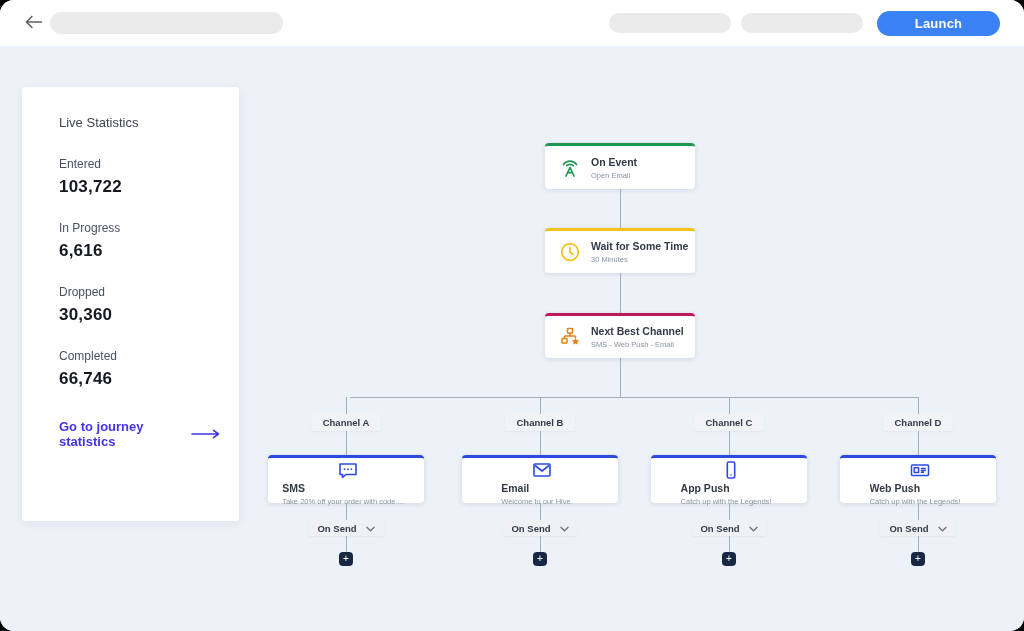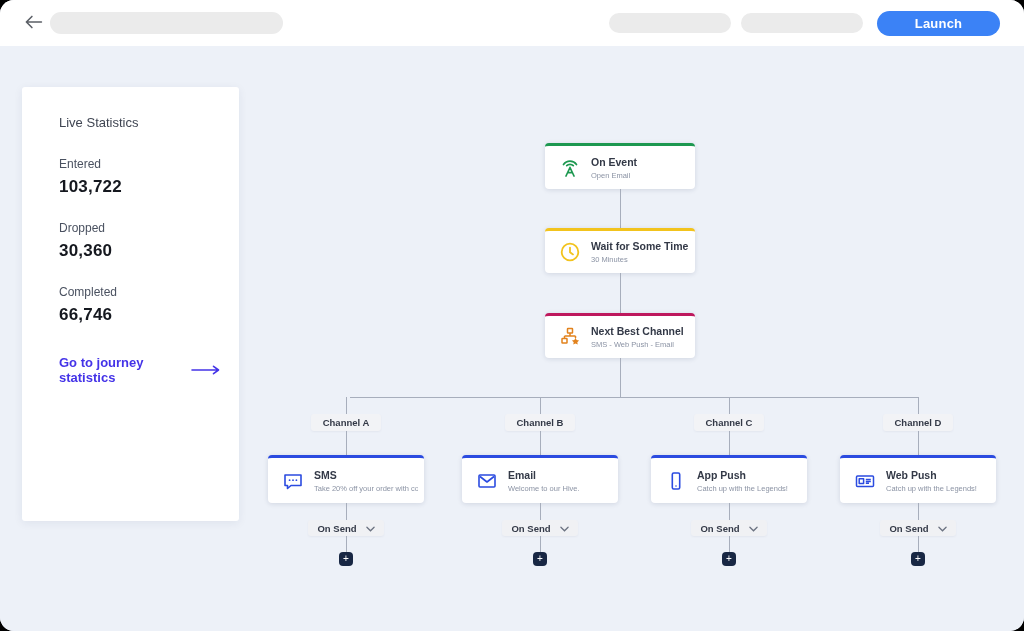--- a/index.html
+++ b/index.html
@@ -33,21 +33,21 @@
   .trunk{position:absolute;left:545px;top:97px;width:150px;display:flex;flex-direction:column;align-items:center;}
   .node{width:100%;background:#fff;border-radius:4px;box-shadow:0 1px 5px rgba(25,39,80,.13);box-sizing:border-box;display:flex;align-items:center;cursor:pointer;}
   .node .n-icon{width:24px;height:24px;flex:0 0 24px;margin:0 9px 0 13px;display:flex;align-items:center;justify-content:center;}
   .node .n-text{flex:1;min-width:0;padding-right:6px;}
   .node .n-title{font-size:10.5px;font-weight:bold;color:#333947;margin-bottom:3px;white-space:nowrap;overflow:hidden;}
   .node .n-sub{font-size:7.5px;color:#8b93a4;white-space:nowrap;overflow:hidden;}
   .accent-green{border-top:3px solid #1d9850;}
   .accent-yellow{border-top:3px solid #f2c31d;}
   .accent-orange{border-top:3px solid #be185d;}
   .accent-blue{border-top:3px solid #2b4be0;}
-  .h46{height:46px;} .h45{height:45px;} .h48{height:48px;}
+  .h46{height:46px;} .h45{height:45px;} .h48{height:48px;flex-direction:column;}
 
   .branch{position:absolute;top:351px;width:156px;display:flex;flex-direction:column;align-items:center;}
   .branch.col-a{left:268px;} .branch.col-b{left:462px;} .branch.col-c{left:651px;} .branch.col-d{left:840px;}
   .channel-pill{height:17px;box-sizing:border-box;padding:0 12px;background:#f2f3f6;border-radius:3px;display:flex;align-items:center;font-size:9.5px;font-weight:bold;color:#333947;box-shadow:0 1px 2px rgba(30,40,80,.05);}
   .onsend-pill{height:16px;box-sizing:border-box;padding:0 9px;background:#f0f1f4;border-radius:3px;display:flex;align-items:center;gap:9px;font-size:9.5px;font-weight:bold;color:#333947;cursor:pointer;box-shadow:0 1px 2px rgba(30,40,80,.05);}
   .plus-btn{width:14px;height:14px;border-radius:4px;background:#182744;color:#fff;border:none;font-size:10px;line-height:14px;text-align:center;padding:0;cursor:pointer;font-family:"Liberation Sans",sans-serif;display:flex;align-items:center;justify-content:center;}
 </style>
 </head>
 <body>
 
@@ -70,20 +70,24 @@
   <div class="canvas">
 
     <div class="stats-panel">
       <div class="stats-title">Live Statistics</div>
 
       <div class="stat-block">
         <div class="stat-label">Entered</div>
         <div class="stat-value">103,722</div>
       </div>
       <div class="stat-block">
+        <div class="stat-label">In Progress</div>
+        <div class="stat-value">6,616</div>
+      </div>
+      <div class="stat-block">
         <div class="stat-label">Dropped</div>
         <div class="stat-value">30,360</div>
       </div>
       <div class="stat-block">
         <div class="stat-label">Completed</div>
         <div class="stat-value">66,746</div>
       </div>
 
       <div class="stats-link">
         <span>Go to journey statistics</span>

